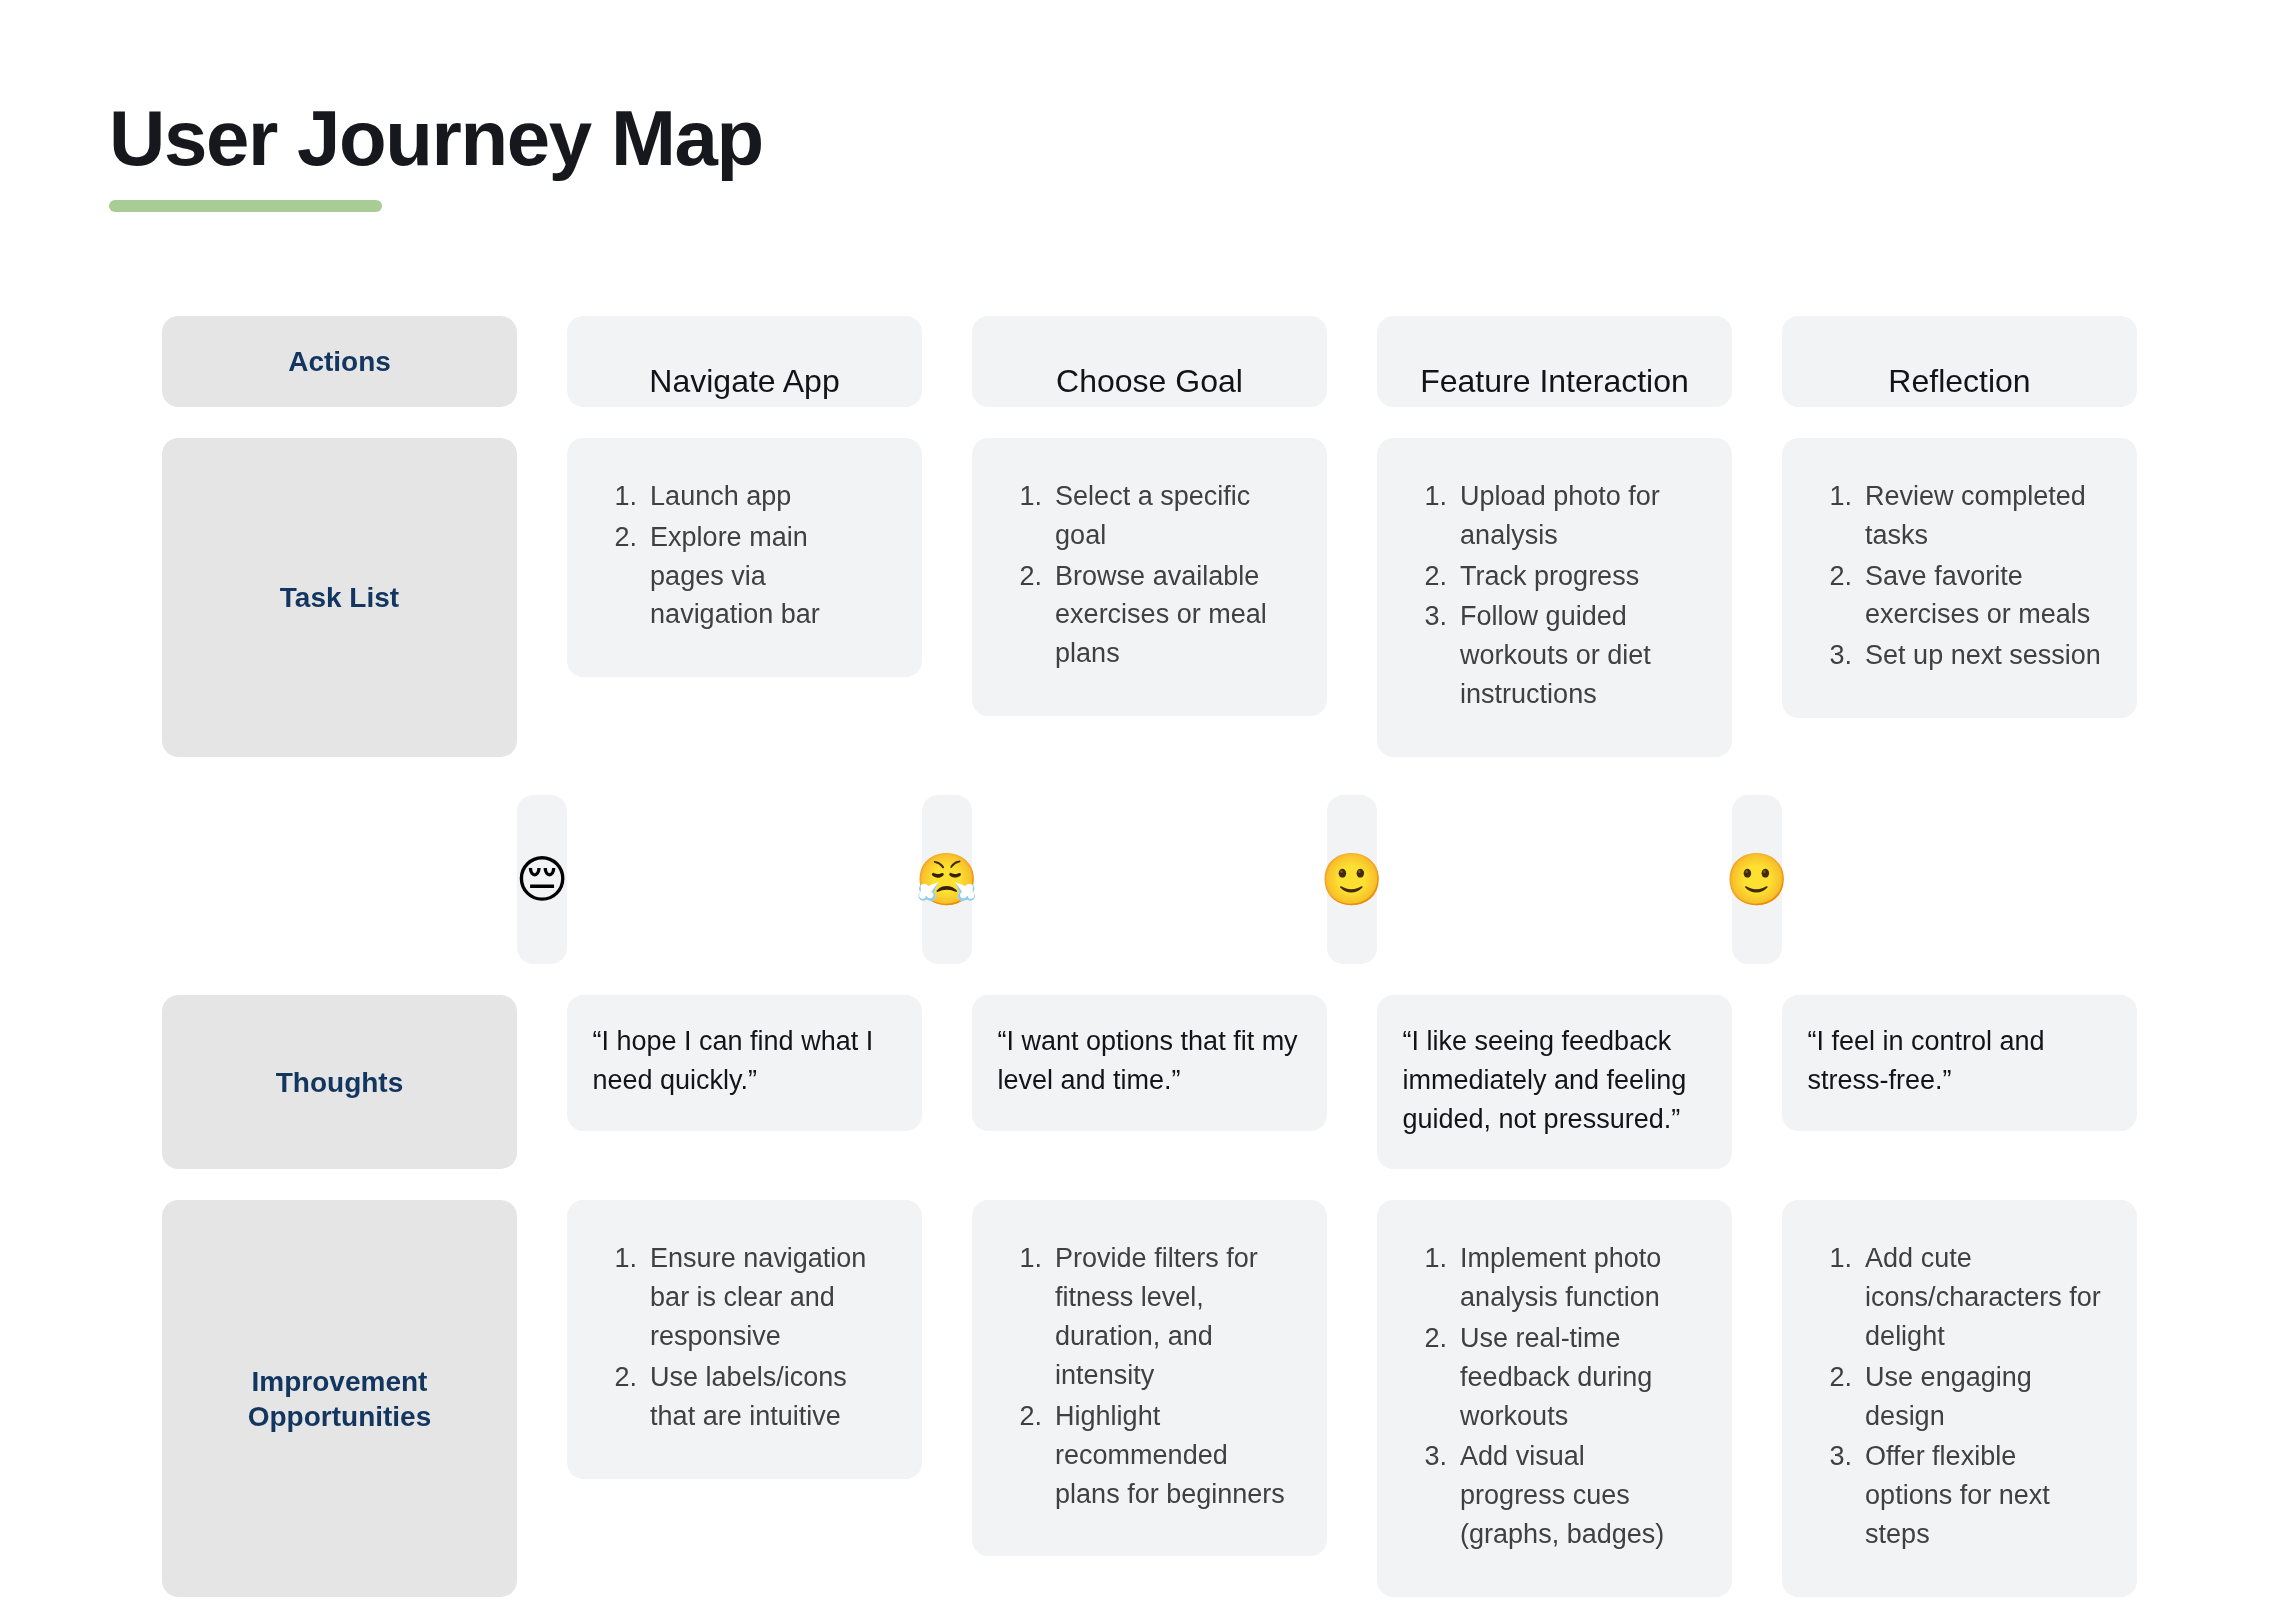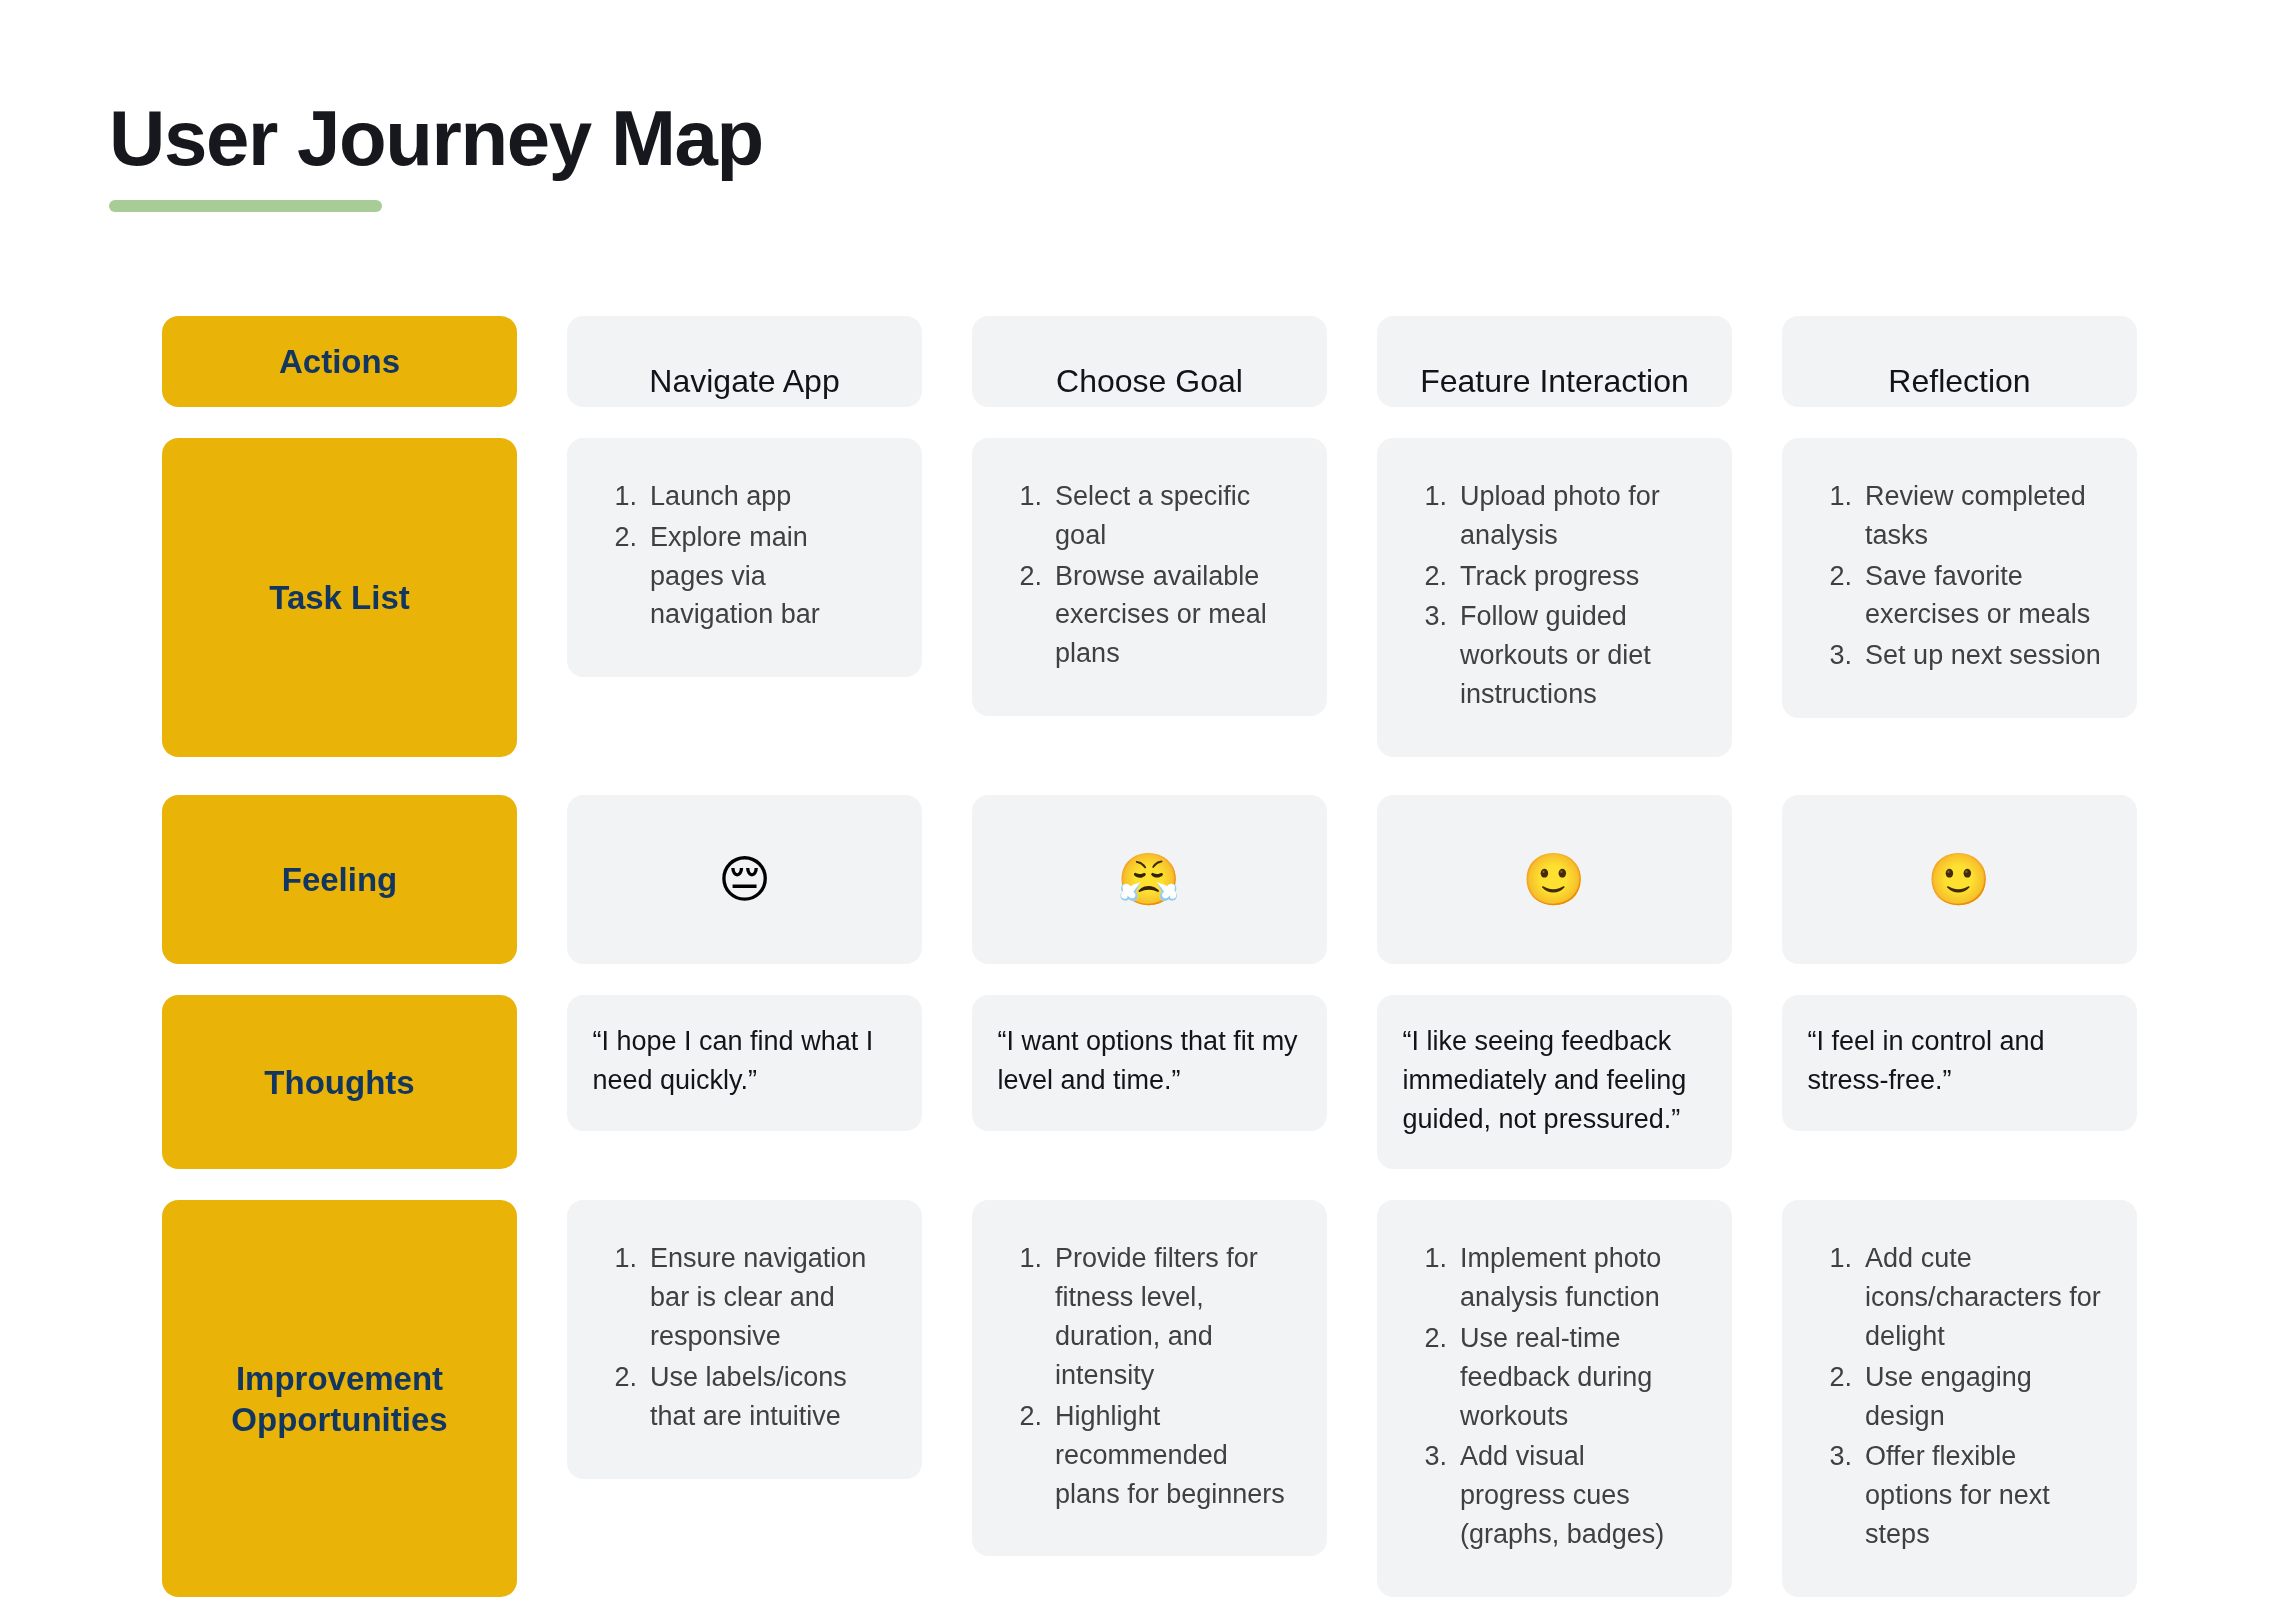--- a/index.html
+++ b/index.html
@@ -53,31 +53,31 @@
     left: 162px;
     top: 316px;
     width: 1973px;
     display: grid;
     grid-template-columns: 355px 50px 355px 50px 355px 50px 355px 50px 355px;
     grid-auto-rows: min-content;
   }
 
   
   .label-cell {
-    background: #eab308;
+    background: #e5e5e5;
     border-radius: 16.4px;
     display: flex;
     align-items: center;
     justify-content: center;
     text-align: center;
     padding: 16.4px 20px;
     box-sizing: border-box;
     color: #12365f;
     font-weight: 700;
-    font-size: 33px;
+    font-size: 28px;
     line-height: 1.25;
   }
 
   
   .cell {
     background: #f2f3f5;
     border-radius: 16.4px;
     box-sizing: border-box;
     align-self: start;
   }
@@ -208,21 +208,20 @@
     <div class="cell list-cell">
       <ol>
         <li>Review completed tasks</li>
         <li>Save favorite exercises or meals</li>
         <li>Set up next session</li>
       </ol>
     </div>
 
     <div class="row-gap big"></div>
 
-    <div class="label-cell stretch">Feeling</div>
     <div class="gap-col"></div>
     <div class="cell emoji-cell">
         <span class="emoji-glyph">😔</span>
       </div>
     <div class="gap-col"></div>
     <div class="cell emoji-cell">
         <span class="emoji-glyph">😤</span>
       </div>
     <div class="gap-col"></div>
     <div class="cell emoji-cell">

